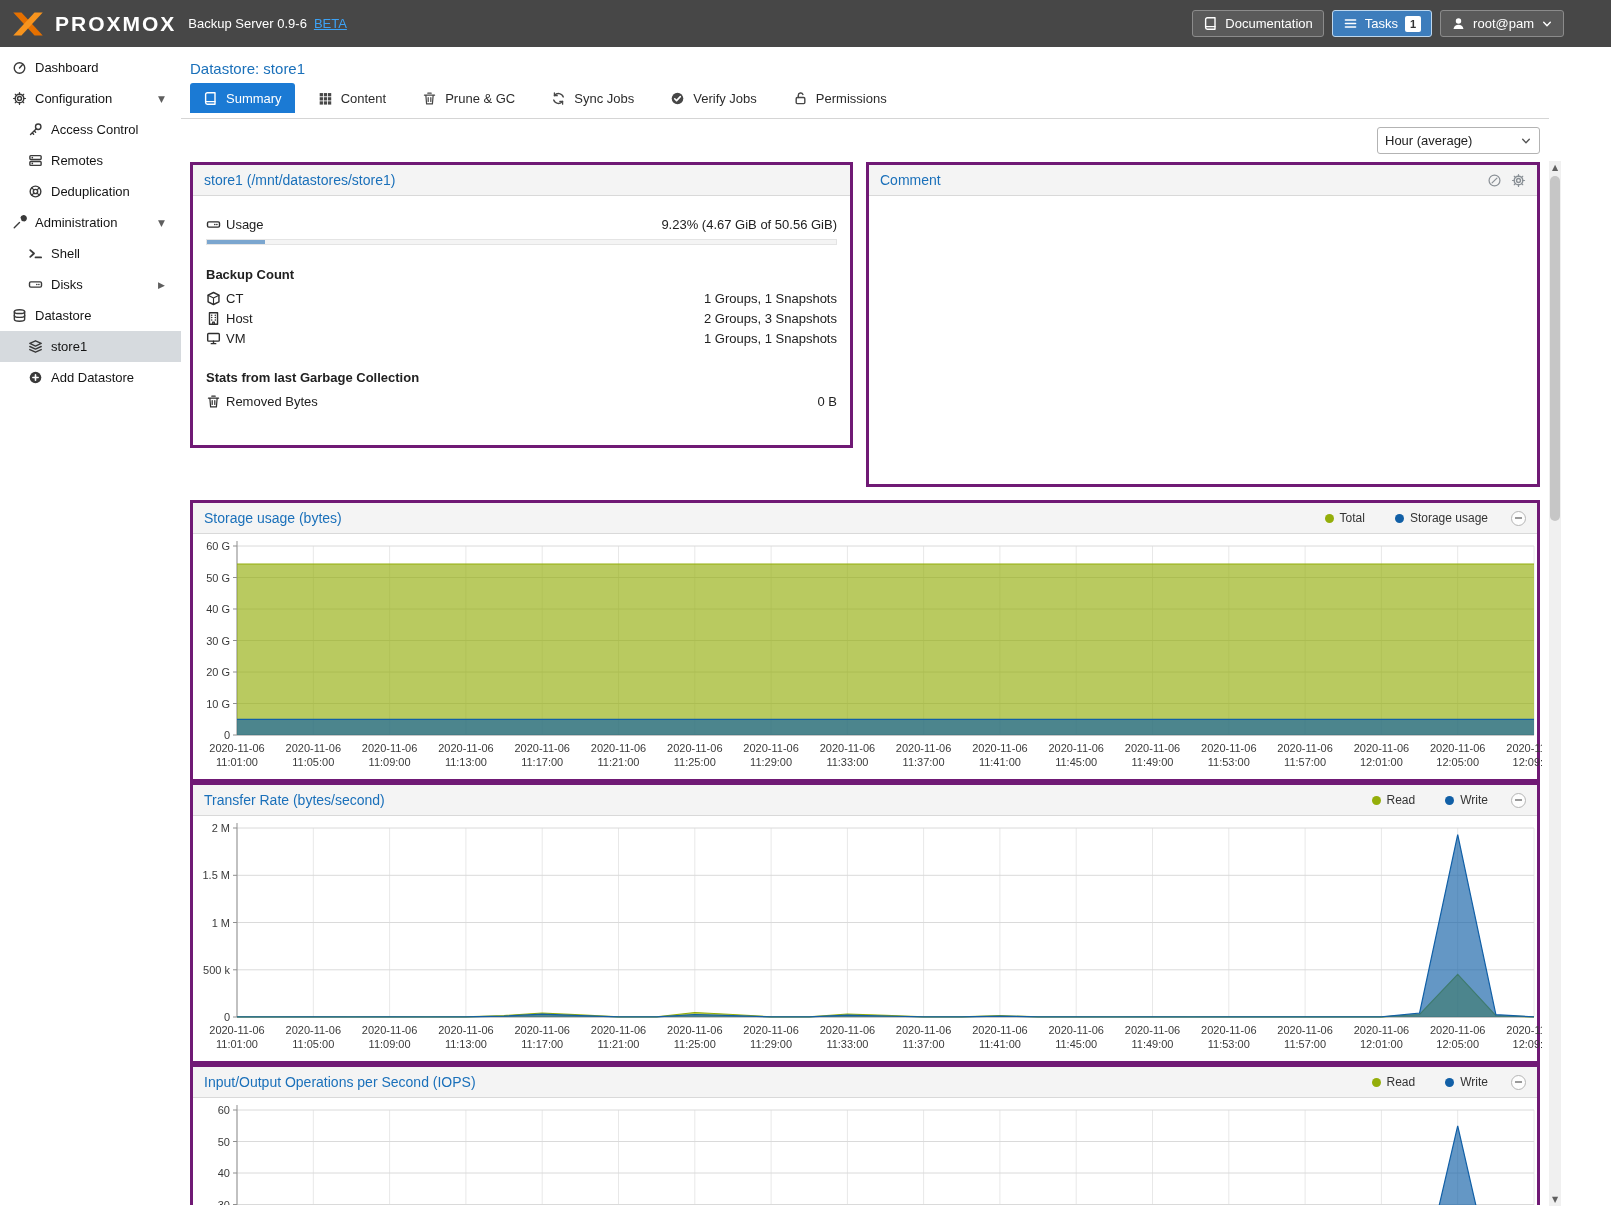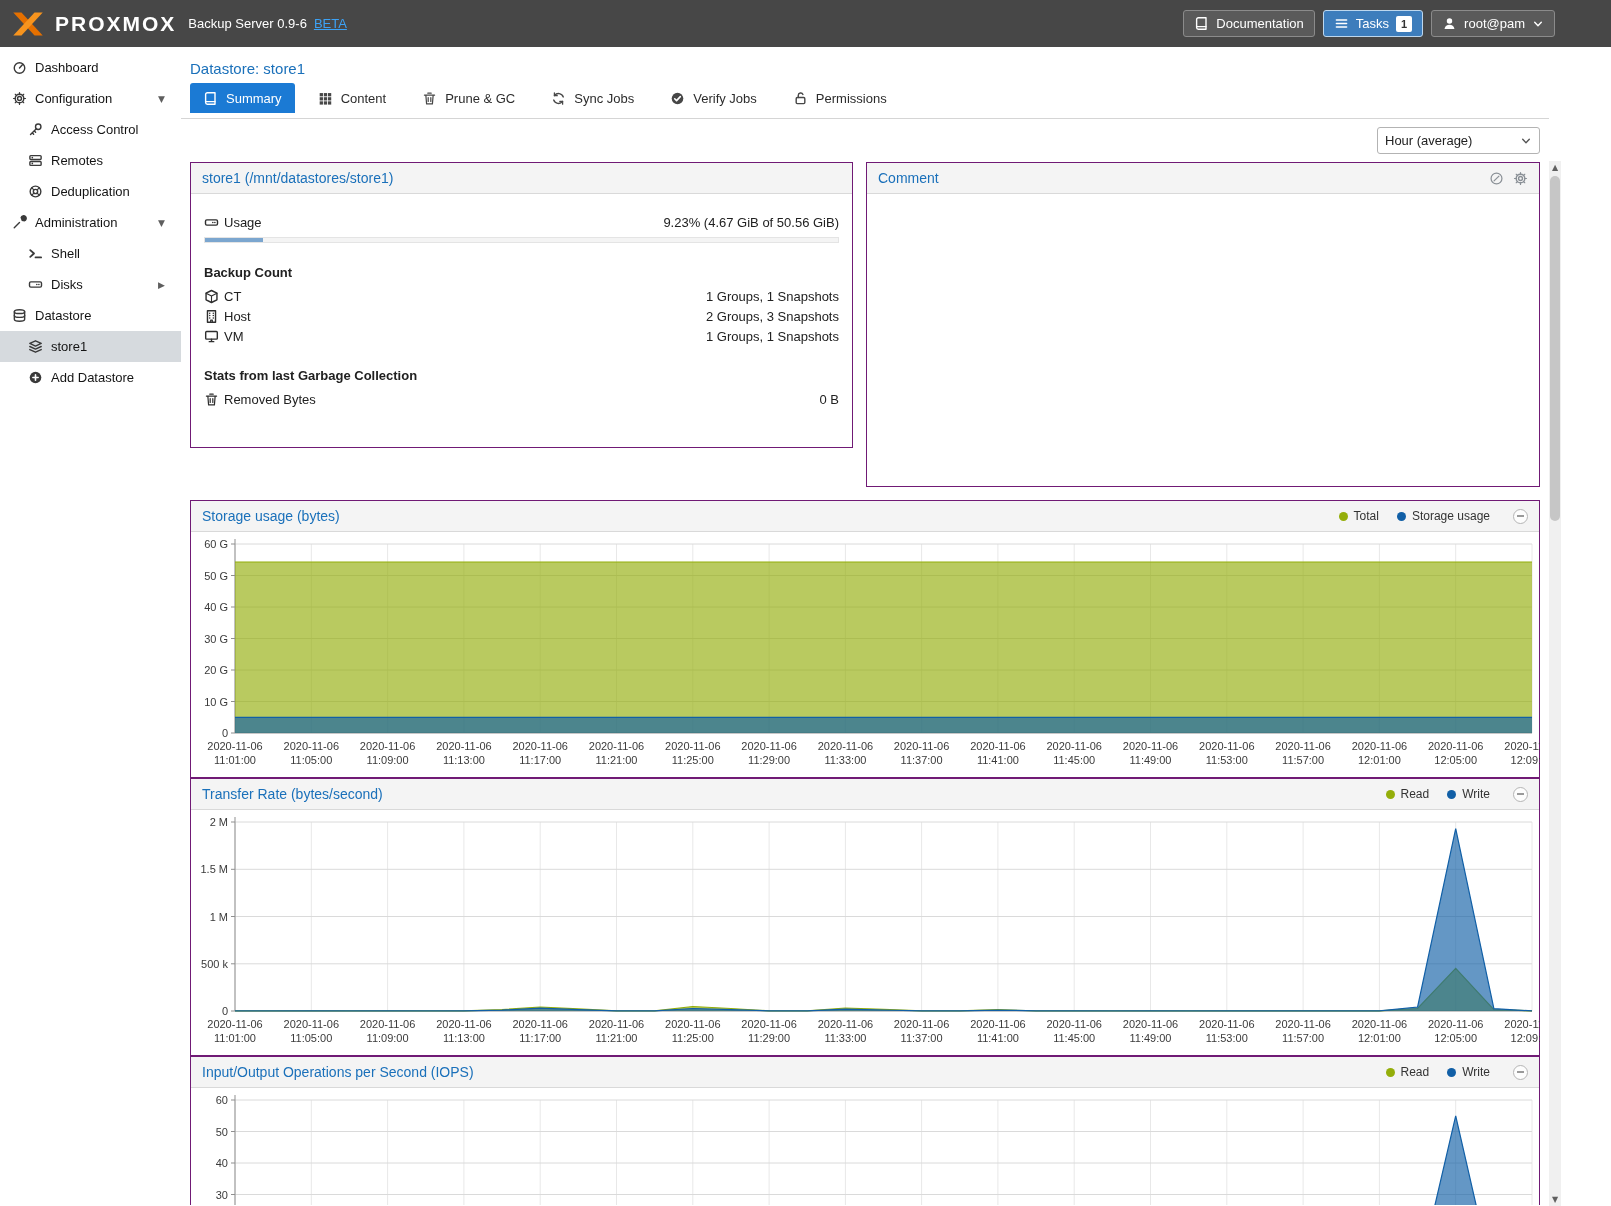--- a/index.html
+++ b/index.html
@@ -6,21 +6,21 @@
   html,body{width:1611px;height:1206px;overflow:hidden;background:#fff;
     font-family:"Liberation Sans",sans-serif;font-size:13px;color:#212121}
   button{font-family:inherit;cursor:pointer}
   
   .topbar{height:47px;background:#474747;display:flex;align-items:center;padding:12px 10px;position:relative;width:1611px}
   .brand{display:flex;align-items:center;gap:9px}
   .logo-svg{width:36px;height:30px;display:block}
   .brand-name{color:#fff;font-weight:700;font-size:21px;letter-spacing:2px}
   .product{color:#fff;font-size:13px;margin-left:12px}
   .beta{color:#3da2f5;font-size:13px;margin-left:7px;text-decoration:underline;cursor:pointer}
-  .top-actions{position:absolute;right:56px;top:0;height:47px;display:flex;align-items:center;gap:8px}
+  .top-actions{position:absolute;right:47px;top:0;height:47px;display:flex;align-items:center;gap:8px}
   .tb-btn{height:27px;background:#5a5a5a;border:1px solid #8b8b8b;border-radius:3px;color:#fff;
     display:flex;align-items:center;gap:7px;padding:0 10px;font-size:13px}
   .tb-btn.tasks{background:#3d7dbc;border-color:#bdd7ee}
   .badge{background:#fff;color:#333;border-radius:2px;padding:0 5px;font-size:11px;font-weight:bold;line-height:16px}
   .ic{display:inline-flex;align-items:center;justify-content:center;line-height:0}
   .ic svg{display:block}
   
   .layout{display:flex;height:1159px;width:1561px;align-items:flex-start}
   
   .sidebar{width:181px;flex:none;padding-top:5px;background:#fff;height:100%}
@@ -36,40 +36,40 @@
   .tab{display:flex;gap:8px;align-items:center;height:30px;padding:0 13px;border-radius:3px 3px 0 0;color:#2c2c2c;cursor:pointer}
   .tab .ic{color:#474747}
   .tab.active{background:#1b7ad4;color:#fff}
   .tab.active .ic{color:#fff}
   .toolbar{height:43px;position:relative}
   .combo{position:absolute;right:9px;top:8px;width:163px;height:27px;border:1px solid #b3b3b3;border-radius:3px;background:#fff;
     display:flex;align-items:center;justify-content:space-between;padding:0 7px;cursor:pointer;color:#222}
   .combo .ic{color:#555}
   
   .scrollwrap{padding:0 9px;height:1043px;overflow:hidden}
-  .panel{border:1px solid #701a75;background:#fff}
+  .panel{border:3px solid #701a75;background:#fff}
   .panel-header{height:31px;background:#f4f4f4;border-bottom:1px solid #d9d9d9;display:flex;align-items:center;padding:0 11px;gap:8px}
   .panel-title{color:#1a70ba;font-size:14px;white-space:nowrap}
   .row-top{display:flex;gap:13px;margin-bottom:13px}
   .panel.summary{width:663px;flex:none;height:286px}
   .panel.comment{flex:1;height:325px}
   .summary-body{height:252px;padding:18px 13px 0}
   .comment-body{height:252px}
   .hdr-tools{margin-left:auto;display:flex;align-items:center;gap:9px;color:#8a9096}
   .kv{display:flex;align-items:flex-end;padding:2.5px 0}
   .kv .ic{width:20px;color:#2e2e2e;justify-content:flex-start}
   .kv .val{margin-left:auto}
   .progress{height:6px;background:#f4f4f4;border:1px solid #e4e4e4;margin:5px 0 3px;position:relative}
   .progress .fill{position:absolute;top:0;left:0;bottom:0;background:#7ba6cf}
   .sec{font-weight:bold;margin:22px 0 6px}
   
   .panel.chart{margin-bottom:0}
   .chart-body{height:245px}
   .chart-body text{font-family:"Liberation Sans",sans-serif;font-size:11px;fill:#3a3a3a}
-  .legend{margin-left:auto;display:flex;align-items:center;gap:18px}
+  .legend{margin-left:auto;display:flex;align-items:center;gap:30px}
   .lg-item{display:inline-flex;align-items:center;gap:6px;font-size:12px;color:#333;cursor:pointer}
   .lg-dot{width:9px;height:9px;border-radius:50%;display:inline-block}
   .tool-collapse{width:15px;height:15px;border:1px solid #b5b5b5;border-radius:50%;margin-left:15px;
     display:inline-flex;align-items:center;justify-content:center;cursor:pointer;background:#fdfdfd}
   .tool-collapse i{display:block;width:7px;height:2px;background:#9a9a9a}
   
   .vscroll{width:12px;flex:none;margin-top:114px;height:1045px;background:#f0f0f0;display:flex;flex-direction:column;
     font-family:"DejaVu Sans",sans-serif}
   .vs-btn{height:13px;display:flex;align-items:center;justify-content:center;font-size:8px;color:#606060;cursor:pointer}
   .vs-track{flex:1;position:relative}

